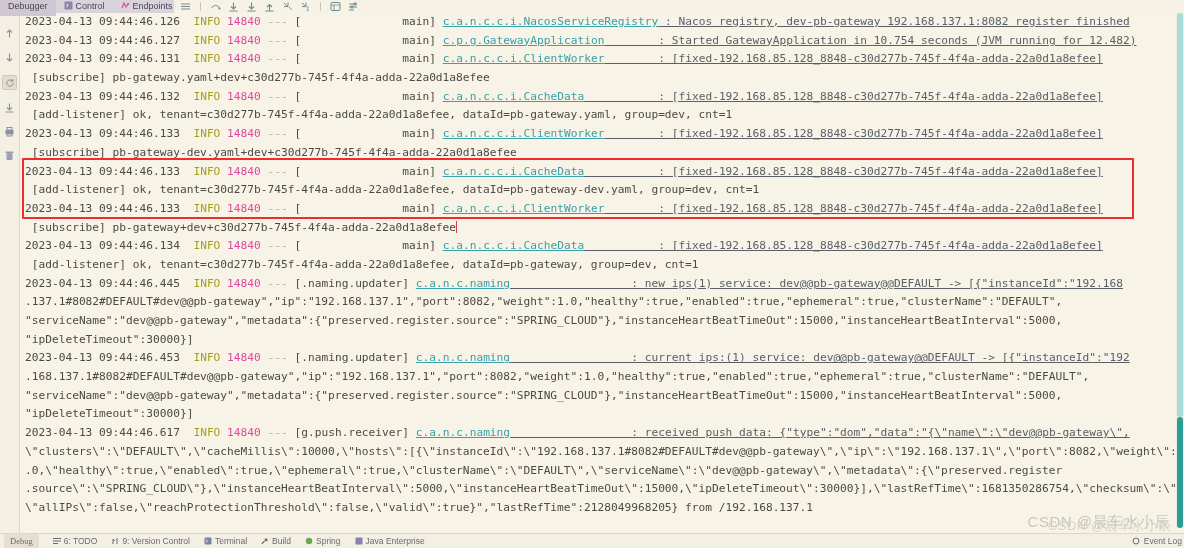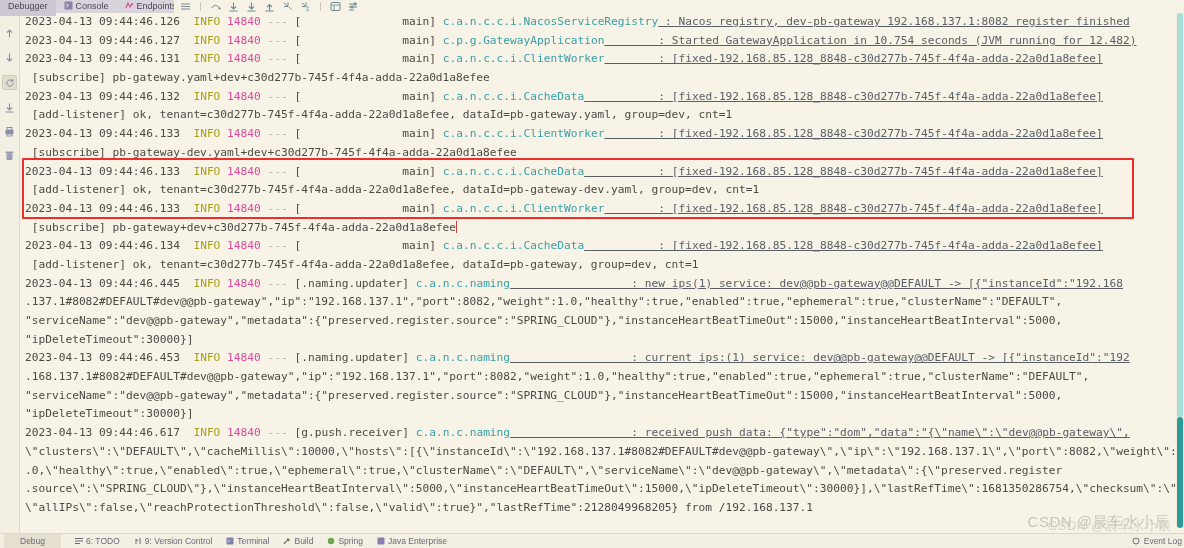--- a/index.html
+++ b/index.html
@@ -51,21 +51,21 @@
     color:#4c4a45;
     white-space:pre;
     z-index:5;
   }
   .line{height:18.7px;padding-left:6px;}
   .ts{color:#4c4a45;}
   .lvl{color:#a8a018;margin-top:25px;}
   .pid{color:#e0479e;margin-top:24px;}
   .dash{color:#b3ae9c;}
   .thr{color:#4c4a45;}
-  .logger{color:#3aa0a8;}
+  .logger{color:#3aa0a8;text-decoration:underline;}
   .msg{color:#5a6066;text-decoration:underline;}
   .cont{color:#4c4a45;}
 
   
   .caret{display:inline-block;width:1px;height:12px;background:#d04040;vertical-align:-2px;}
 
   
   .blobs{position:absolute;left:19px;top:13px;width:1157px;height:515px;overflow:hidden;z-index:1;pointer-events:none;}
 
   
@@ -85,21 +85,21 @@
 
   
   .statusbar{
     position:absolute;left:0;bottom:0;width:1184px;height:14px;
     background:#f3efe3;border-top:1px solid #ddd7c7;
     display:flex;align-items:center;gap:14px;padding-left:4px;
     font-family:"Liberation Sans",sans-serif;font-size:8.5px;color:#6b6878;
     z-index:22;
   }
   .sb-item{display:flex;align-items:center;gap:3px;white-space:nowrap;}
-  .sb-item.first{background:#e4dfcf;padding:0 16px;height:14px;}
+  .sb-item.first{background:#e4dfcf;padding:0 6px;height:14px;font-family:Liberation Serif, serif;}
   .sb-ico{width:8px;height:8px;display:inline-block;}
   .sb-right{margin-left:auto;display:flex;align-items:center;gap:4px;padding-right:6px;}
 
   
   .watermark{
     position:absolute;right:14px;bottom:16px;
     font-family:"Liberation Sans",sans-serif;
     font-size:15px;color:#b9b6ae;opacity:.75;
     z-index:18;pointer-events:none;letter-spacing:.5px;
   }
@@ -114,21 +114,21 @@
   <div class="tab active">
     <span class="tab-label">Debugger</span>
   </div>
   <div class="tab">
     <span>
       <svg width="9" height="9" viewBox="0 0 9 9">
           <rect x="0.5" y="0.5" width="8" height="8" rx="1" fill="#8b84a8"></rect>
           <path d="M2.5 3 L4.2 4.5 L2.5 6" stroke="#fff" stroke-width="1" fill="none"></path>
         </svg>
     </span>
-    <span class="tab-label">Console</span>
+    <span class="tab-label">Control</span>
   </div>
   <div class="tab">
     <span>
       <svg width="9" height="9" viewBox="0 0 9 9">
           <path d="M1 7 L3 2 L5 6 L7 3" stroke="#d2477f" stroke-width="1.1" fill="none"></path>
           <circle cx="7" cy="3" r="1" fill="#d2477f"></circle>
         </svg>
     </span>
     <span class="tab-label">Endpoints</span>
   </div>

